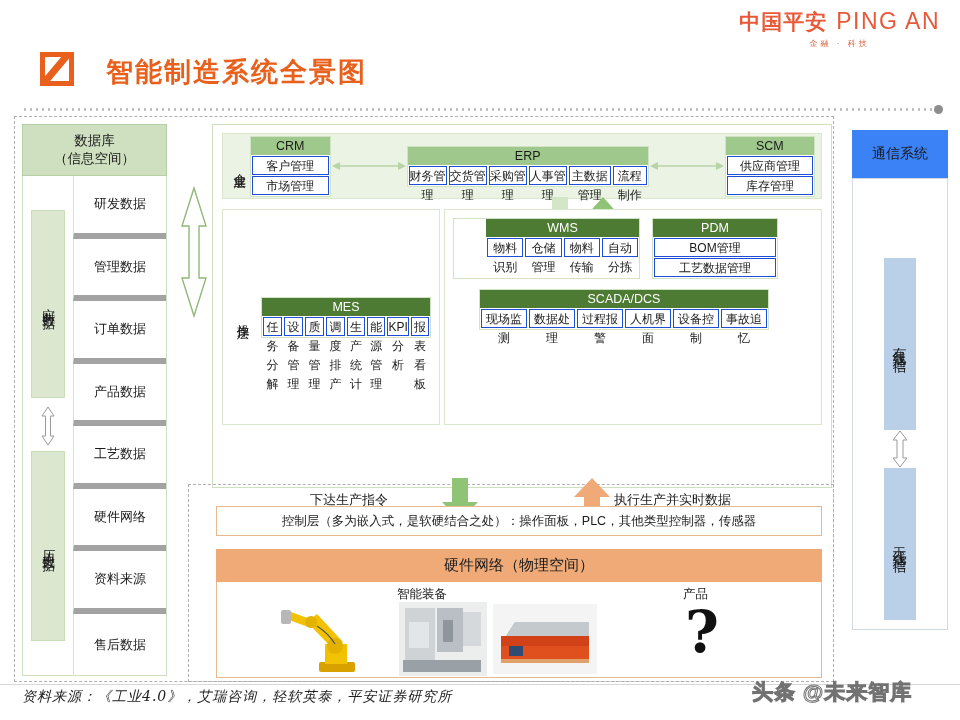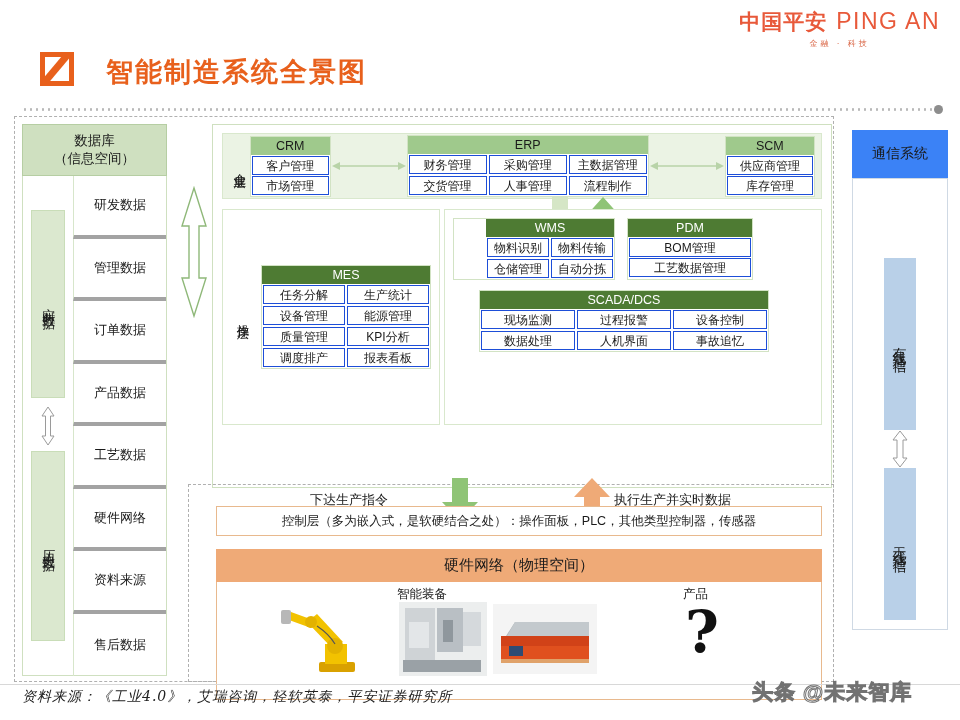--- a/index.html
+++ b/index.html
@@ -31,21 +31,21 @@
   .dotline-end{position:absolute;left:934px;top:105px;width:9px;height:9px;border-radius:50%;background:#8d8d8d;}
 
   
   .outer-dash{position:absolute;left:14px;top:116px;width:820px;height:566px;border:1px dashed #b0b0b0;box-sizing:border-box;}
 
   
   .db-col{position:absolute;left:22px;top:124px;width:145px;}
   .db-head{background:#cfe0c0;border:1px solid #b6ceA3;height:52px;display:flex;flex-direction:column;align-items:center;justify-content:center;font-size:13.5px;color:#1a1a1a;line-height:1.35;box-sizing:border-box;}
   .db-body{position:relative;height:500px;border:1px solid #cfe0c0;border-top:none;box-sizing:border-box;}
   .db-items{position:absolute;left:50px;top:0;right:0;bottom:0;}
-  .db-item{height:62.5px;border-bottom:4px solid #a3a3a3;border-left:1px solid #d7e6cb;display:flex;align-items:center;justify-content:center;font-size:13px;box-sizing:border-box;}
+  .db-item{height:62.5px;border-bottom:6px solid #a3a3a3;border-left:1px solid #d7e6cb;display:flex;align-items:center;justify-content:center;font-size:13px;box-sizing:border-box;}
   .db-item:last-child{border-bottom:none;}
   .db-tag{position:absolute;left:8px;width:34px;background:#dbe8cf;border:1px solid #c9ddb8;display:flex;align-items:center;justify-content:center;box-sizing:border-box;}
   .db-tag span{writing-mode:vertical-rl;font-size:13px;letter-spacing:3px;line-height:1.1;}
   .db-tag.realtime{top:34px;height:188px;}
   .db-tag.history{top:275px;height:190px;}
   .vert-arrow{position:absolute;left:17px;top:230px;width:16px;height:40px;}
   .vert-arrow svg{display:block;}
 
   
   .big-vert-arrow{position:absolute;left:176px;top:186px;width:36px;height:132px;}
@@ -54,39 +54,39 @@
   .plm{position:absolute;left:212px;top:124px;width:620px;height:364px;border:1px solid #cfe0c0;box-sizing:border-box;background:#fff;}
   .plm-head{height:54px;background:#cfe0c0;display:flex;align-items:center;justify-content:center;font-size:15.5px;}
   .plm-inner{position:relative;height:309px;}
 
   .ent-wrap{position:absolute;left:9px;top:8px;width:600px;height:66px;background:#ebf3e4;border:1px solid #d9e8cd;box-sizing:border-box;display:flex;align-items:center;padding-left:4px;}
   .layer-label{width:20px;font-size:12.5px;writing-mode:vertical-rl;letter-spacing:2px;line-height:1.05;text-align:center;margin-right:4px;}
   .modcard{border:1px solid #d2e3c4;background:#fff;box-sizing:border-box;}
   .mod-h{background:#9fc98c;text-align:center;font-size:12.5px;height:18px;line-height:18px;}
   .mod-h.dark{background:#4e7b33;color:#fff;}
   .mod-cells{display:flex;}
-  .mod-col{display:flex;flex-direction:column;flex:1;justify-content:flex-end;}
+  .mod-col{display:flex;flex-direction:row;flex:1;justify-content:flex-end;}
   .cell{border:1px solid #1d4ed8;background:#fff;height:19px;line-height:19px;text-align:center;font-size:12px;box-sizing:border-box;margin:1px;}
 
   .harrow{flex:1;display:flex;align-items:center;justify-content:center;}
 
   
   .ops-wrap{position:absolute;left:9px;top:84px;width:600px;height:216px;}
   .ops-left{position:absolute;left:0;top:0;width:218px;height:216px;border:1px solid #d9e8cd;box-sizing:border-box;display:flex;align-items:center;padding-left:6px;background:#fff;}
   .ops-right{position:absolute;left:222px;top:0;width:378px;height:216px;border:1px solid #d9e8cd;box-sizing:border-box;background:#fff;padding:8px;}
 
   .mes-card{width:170px;margin-left:8px;}
 
   
   .flowlabel{position:absolute;font-size:13px;color:#1a1a1a;}
 
   
   .ctrl{position:absolute;left:216px;top:506px;width:606px;height:30px;border:1px solid #e8b98e;box-sizing:border-box;background:#fff;display:flex;align-items:center;justify-content:center;font-size:12.5px;}
   .hw-head{position:absolute;left:216px;top:549px;width:606px;height:33px;background:#efaa77;display:flex;align-items:center;justify-content:center;font-size:15px;}
-  .hw-body{position:absolute;left:216px;top:582px;width:606px;height:118px;border:1px solid #e8b98e;border-top:none;box-sizing:border-box;background:#fff;}
+  .hw-body{position:absolute;left:216px;top:582px;width:606px;height:96px;border:1px solid #e8b98e;border-top:none;box-sizing:border-box;background:#fff;}
   .hw-cap{position:absolute;font-size:12.5px;}
 
   .hw-dash{position:absolute;left:188px;top:484px;width:646px;height:198px;border:1px dashed #b0b0b0;border-top:1px dashed #b0b0b0;box-sizing:border-box;}
 
   
   .comm-head{position:absolute;left:852px;top:130px;width:96px;height:48px;background:#3b82f6;display:flex;align-items:center;justify-content:center;font-size:14px;}
   .comm-box{position:absolute;left:852px;top:178px;width:96px;height:452px;border:1px solid #cfd9e4;box-sizing:border-box;background:#fff;}
   .comm-bar{position:absolute;left:884px;width:32px;background:#b9d0e8;display:flex;align-items:center;justify-content:center;}
   .comm-bar span{writing-mode:vertical-rl;font-size:14px;letter-spacing:4px;}
   .comm-bar.wired{top:258px;height:172px;}
@@ -247,21 +247,21 @@
                 <div class="cell">能源管理</div>
                 <div class="cell">KPI分析</div>
                 <div class="cell">报表看板</div>
               </div>
             </div>
           </div>
         </div>
 
         <div class="ops-right">
           <div style="display:flex;gap:12px;">
-            <div class="modcard" style="width:162px;padding-left:32px;">
+            <div class="modcard" style="width:187px;padding-left:32px;">
               <div class="mod-h dark">WMS</div>
               <div class="mod-cells">
                 <div class="mod-col">
                   <div class="cell">物料识别</div>
                   <div class="cell">仓储管理</div>
                 </div>
                 <div class="mod-col">
                   <div class="cell">物料传输</div>
                   <div class="cell">自动分拣</div>
                 </div>

